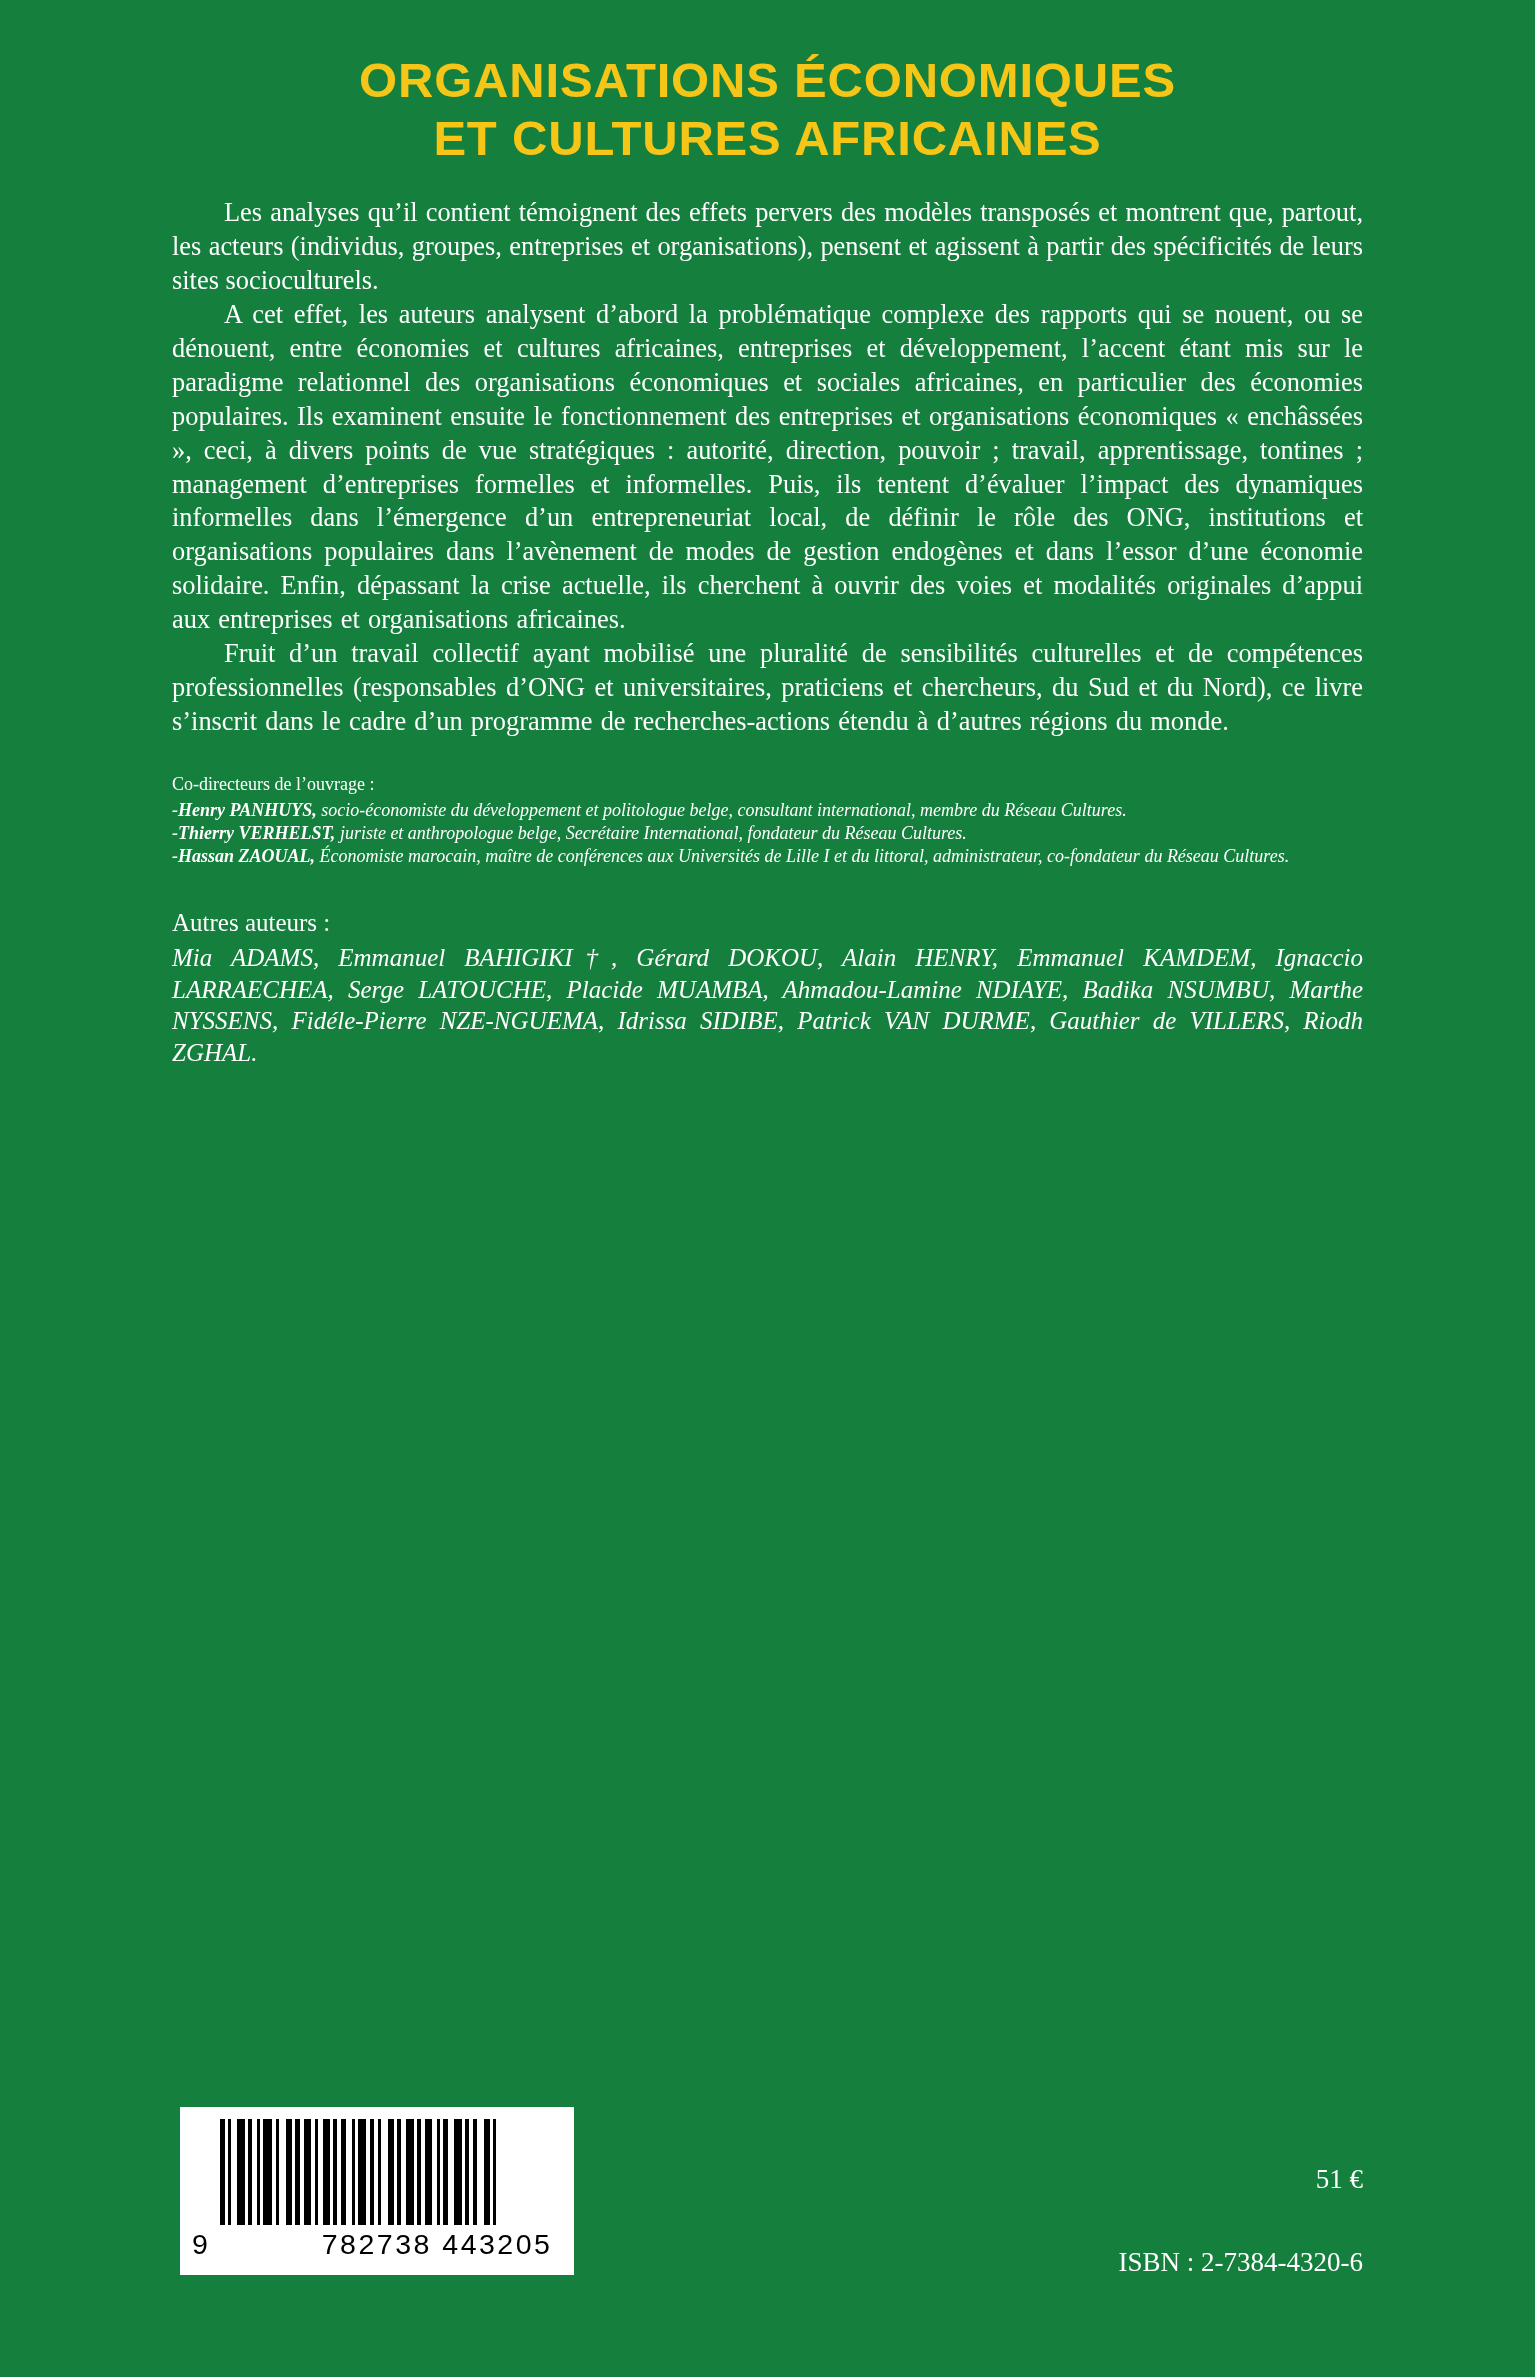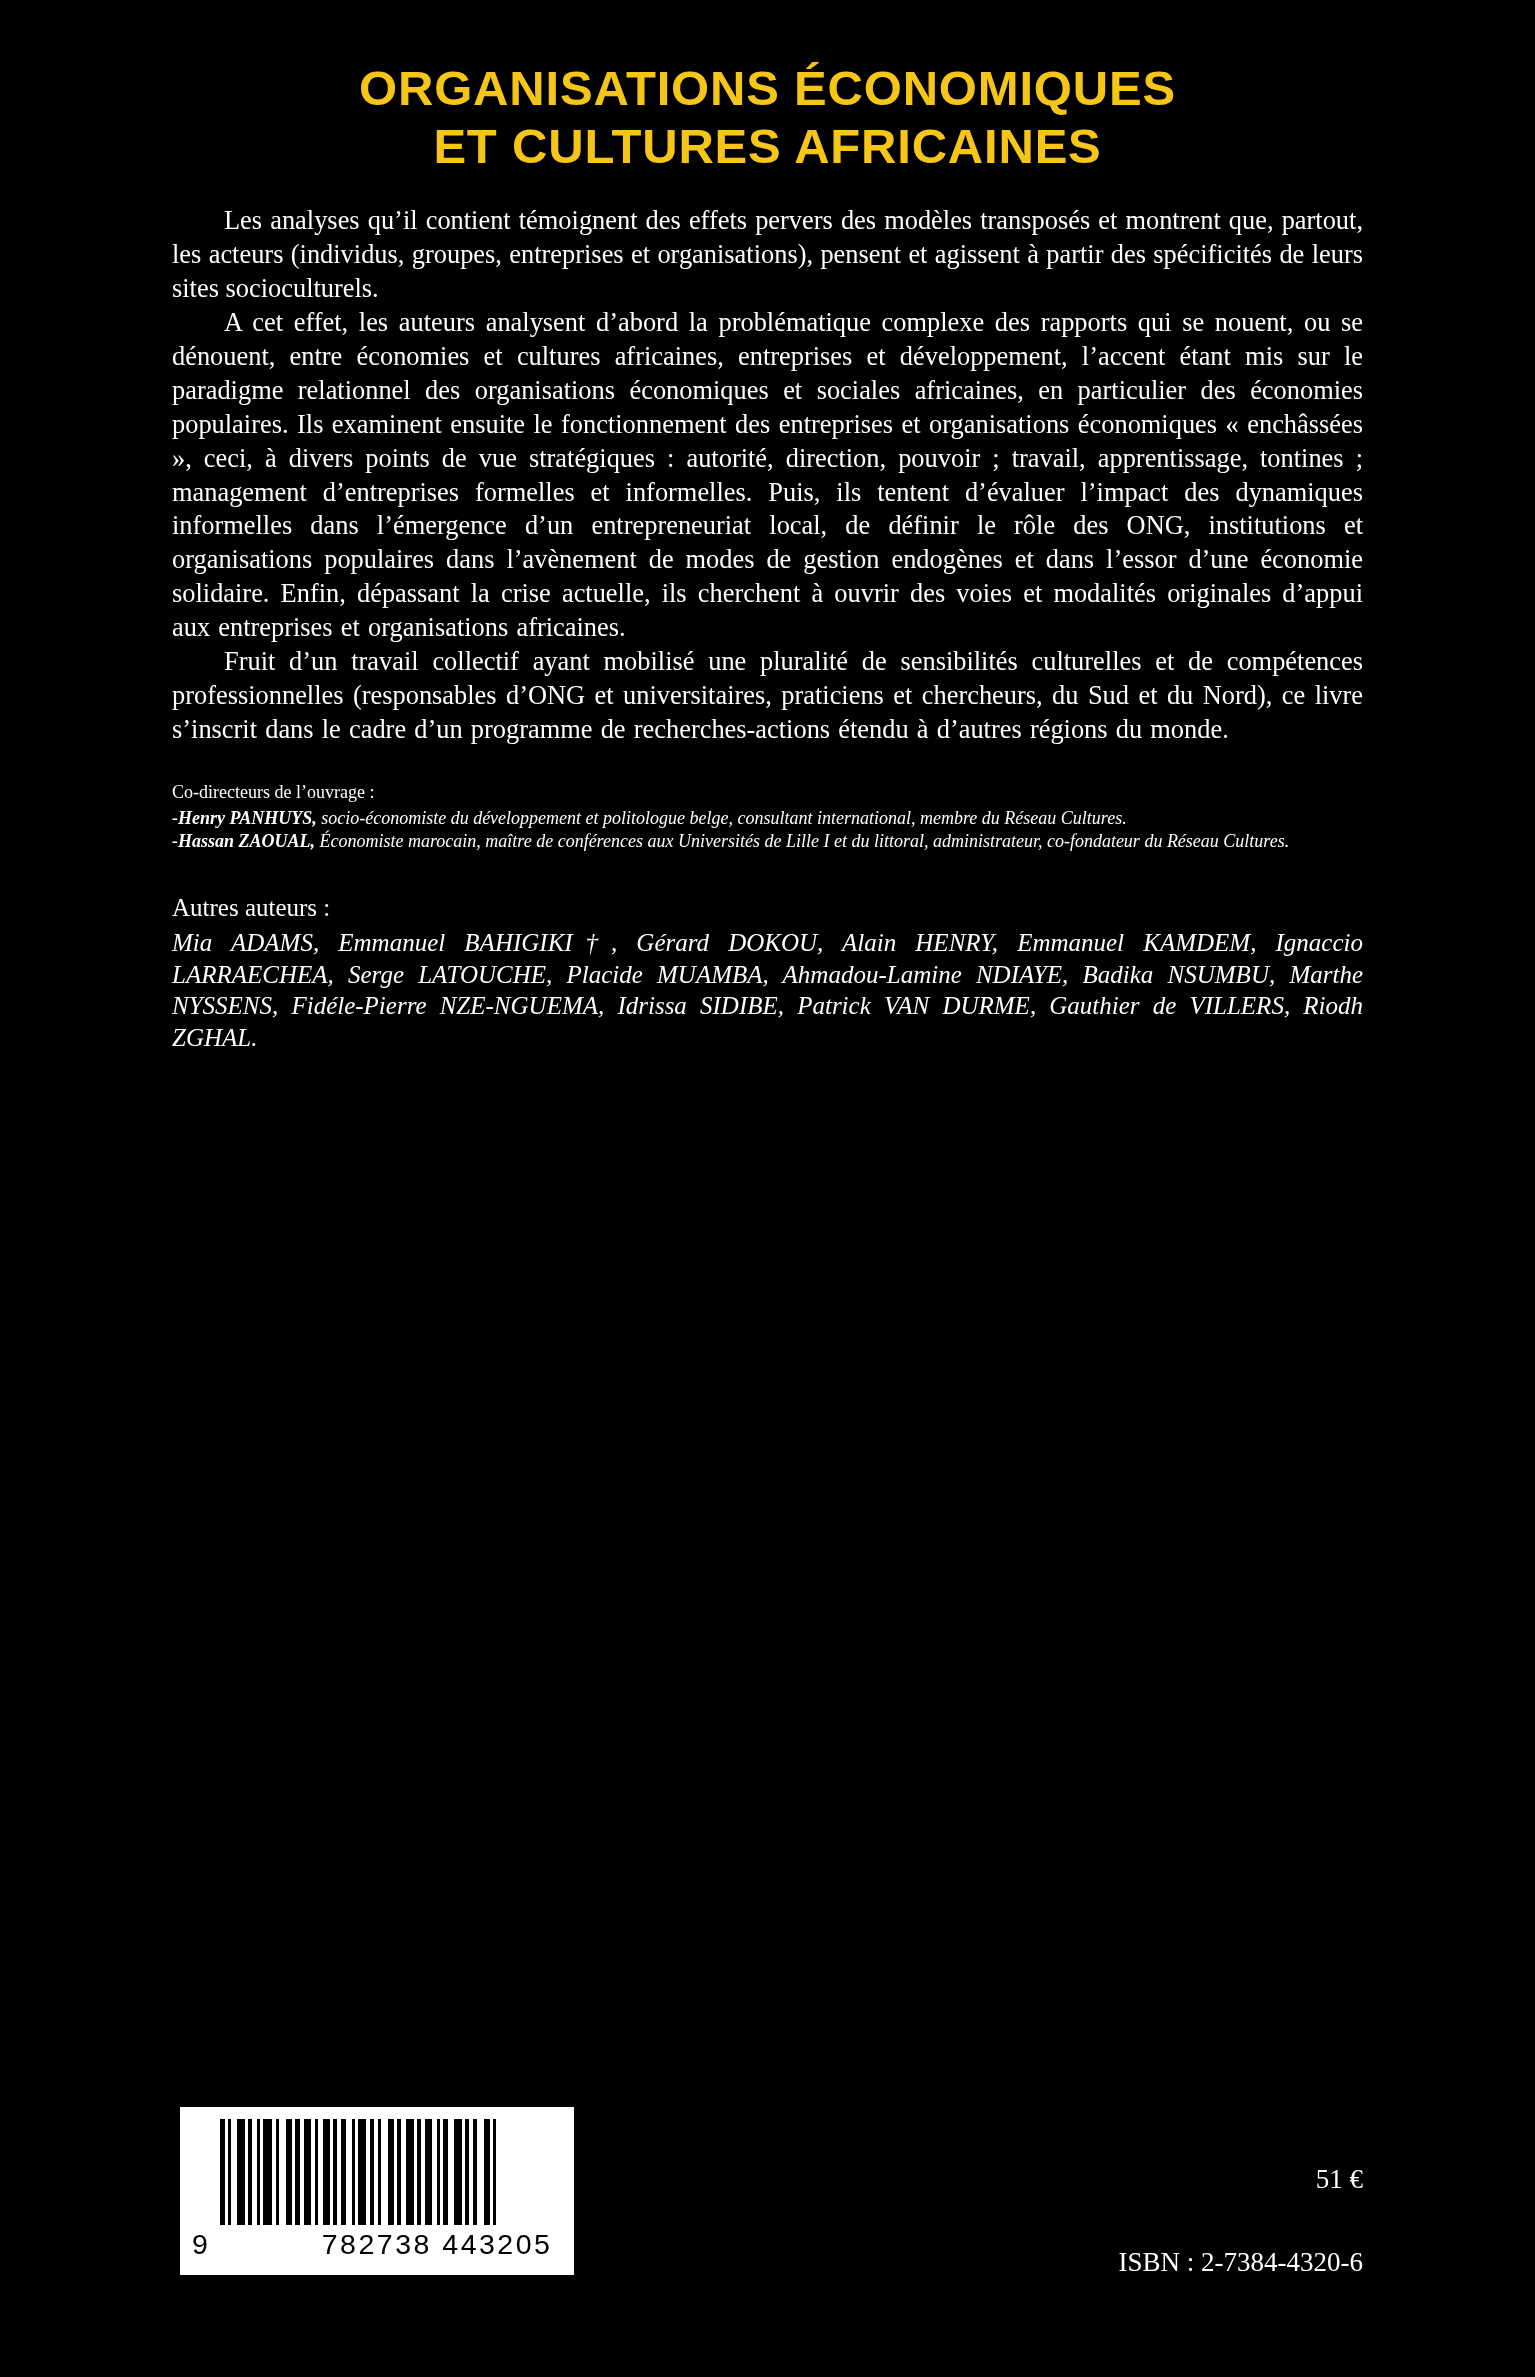--- a/index.html
+++ b/index.html
@@ -10,23 +10,23 @@
     width: 1535px;
     height: 2377px;
     background: #0a4a2a;
     font-family: "Liberation Serif", serif;
     overflow: hidden;
   }
   .page {
     position: relative;
     width: 1535px;
     height: 2377px;
-    background: #000000;
+    background: #15803d;
     box-sizing: border-box;
-    padding: 8px 172px;
+    padding: 0 172px;
   }
   .title-block {
     padding-top: 52px;
     text-align: center;
   }
   .title-line {
     color: #f5c518;
     font-family: "Liberation Sans", sans-serif;
     font-weight: bold;
     font-size: 49px;
@@ -148,20 +148,21 @@
 
   <div class="body-text">
     <p>Les analyses qu’il contient témoignent des effets pervers des modèles transposés et montrent que, partout, les acteurs (individus, groupes, entreprises et organisations), pensent et agissent à partir des spécificités de leurs sites socioculturels.</p>
     <p class="p-justify-loose">A cet effet, les auteurs analysent d’abord la problématique complexe des rapports qui se nouent, ou se dénouent, entre économies et cultures africaines, entreprises et développement, l’accent étant mis sur le paradigme relationnel des organisations économiques et sociales africaines, en particulier des économies populaires. Ils examinent ensuite le fonctionnement des entreprises et organisations économiques « enchâssées », ceci, à divers points de vue stratégiques : autorité, direction, pouvoir ; travail, apprentissage, tontines ; management d’entreprises formelles et informelles. Puis, ils tentent d’évaluer l’impact des dynamiques informelles dans l’émergence d’un entrepreneuriat local, de définir le rôle des ONG, institutions et organisations populaires dans l’avènement de modes de gestion endogènes et dans l’essor d’une économie solidaire. Enfin, dépassant la crise actuelle, ils cherchent à ouvrir des voies et modalités originales d’appui aux entreprises et organisations africaines.</p>
     <p class="p-justify-loose">Fruit d’un travail collectif ayant mobilisé une pluralité de sensibilités culturelles et de compétences professionnelles (responsables d’ONG et universitaires, praticiens et chercheurs, du Sud et du Nord), ce livre s’inscrit dans le cadre d’un programme de recherches-actions étendu à d’autres régions du monde.</p>
   </div>
 
   <div class="credits">
     <p class="lead">Co-directeurs de l’ouvrage :</p>
     <p class="entry"><b>-Henry PANHUYS,</b><span> socio-économiste du développement et politologue belge, consultant international, membre du Réseau Cultures.</span></p>
+    <p class="entry"><b>-Thierry VERHELST,</b><span> juriste et anthropologue belge, Secrétaire International, fondateur du Réseau Cultures.</span></p>
     <p class="entry"><b>-Hassan ZAOUAL,</b><span> Économiste marocain, maître de conférences aux Universités de Lille I et du littoral, administrateur, co-fondateur du Réseau Cultures.</span></p>
   </div>
 
   <div class="authors">
     <p class="lead">Autres auteurs :</p>
     <p class="names">Mia ADAMS, Emmanuel BAHIGIKI†, Gérard DOKOU, Alain HENRY, Emmanuel KAMDEM, Ignaccio LARRAECHEA, Serge LATOUCHE, Placide MUAMBA, Ahmadou-Lamine NDIAYE, Badika NSUMBU, Marthe NYSSENS, Fidéle-Pierre NZE-NGUEMA, Idrissa SIDIBE, Patrick VAN DURME, Gauthier de VILLERS, Riodh ZGHAL.</p>
   </div>
 
   <div class="footer">
     <div class="barcode-box">

